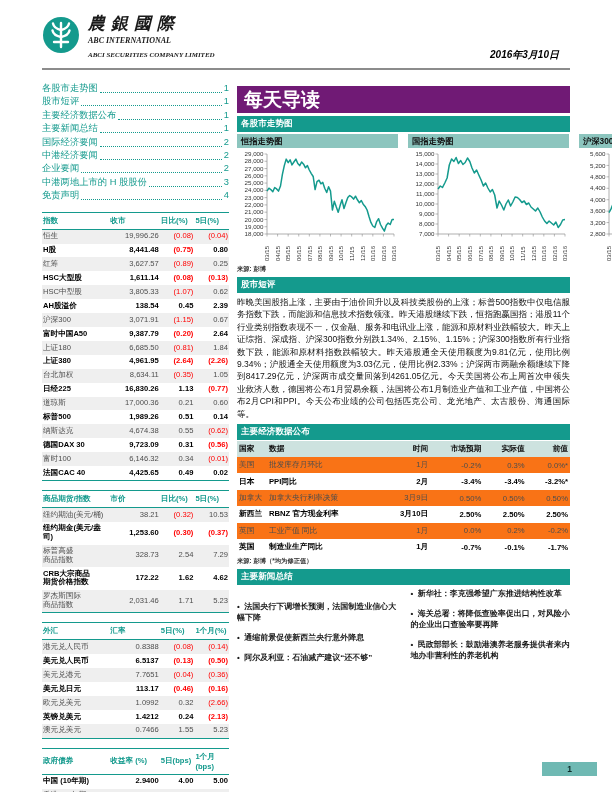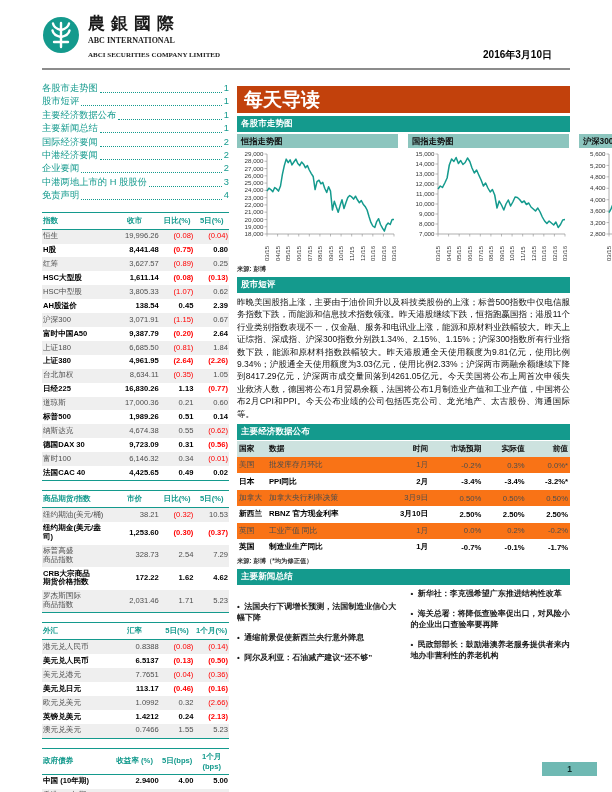--- a/index.html
+++ b/index.html
@@ -1,44 +1,44 @@
 <!DOCTYPE html>
 <html><head>
 <meta charset="utf-8">
 <style>
   html,body{margin:0;padding:0;background:#e8e8e8;}
   .page{position:relative;width:612px;height:792px;background:#fff;margin:0 auto;overflow:hidden;
         font-family:"Liberation Sans","DejaVu Sans",sans-serif;color:#111;}
   
-  .header{position:absolute;top:14px;left:42px;right:60px;height:52px;}
+  .header{position:absolute;top:14px;left:42px;right:53px;height:52px;font-style:italic;}
   .logo{position:absolute;left:0;top:2px;}
   .brand{position:absolute;left:46px;top:0;}
   .brand-cn{font-size:17px;font-weight:bold;letter-spacing:6px;color:#1a1a1a;line-height:20px;}
   .brand-en{font-family:"Liberation Serif","DejaVu Serif",serif;font-size:8px;font-weight:bold;color:#222;margin-top:2px;}
   .brand-sub{font-family:"Liberation Serif","DejaVu Serif",serif;font-size:7px;font-weight:bold;color:#222;margin-top:6px;}
   .hdr-date{position:absolute;right:0;bottom:4px;font-size:10px;font-weight:bold;color:#000;}
   .header-rule{position:absolute;top:68px;left:42px;right:42px;height:2px;background:#8c8c8c;}
   
   .left-col{position:absolute;left:42px;top:82px;width:187px;}
   .toc-row{display:flex;align-items:flex-end;font-size:9.3px;line-height:13.4px;color:#149A8D;}
   .toc-dots{flex:1;border-bottom:1.2px dotted #149A8D;margin:0 2px 2.5px;}
   .mini-table{width:100%;border-collapse:collapse;font-size:7.6px;margin-top:9px;border-top:1.4px solid #149A8D;}
-  .mini-table th{color:#149A8D;font-weight:bold;padding:3px 1px;border-bottom:1.4px solid #149A8D;text-align:center;}
+  .mini-table th{color:#149A8D;font-weight:bold;padding:3px 1px;border-bottom:1.4px solid #149A8D;text-align:left;}
   .mini-table th:first-child{text-align:left;}
   .mini-table td{padding:2.6px 1px;line-height:1.15;}
   .mini-table tr.plain{background:#EFEFEF;color:#4d4d4d;}
   .mini-table tr.boldrow{font-weight:bold;color:#000;}
   .mini-table tbody tr:last-child td{border-bottom:1.8px solid #149A8D;}
   .name{text-align:left;white-space:pre-line;}
   .num{text-align:right;}
   .neg{color:#FF0000;}
   .src-note{font-size:6.3px;color:#333;font-weight:bold;margin-top:2px;}
   
   .right-col{position:absolute;left:237px;top:86px;width:333px;}
-  .banner{background:#c2410c;color:#fff;font-weight:bold;font-size:19px;line-height:27px;height:27px;padding-left:7px;}
+  .banner{background:#701a75;color:#fff;font-weight:bold;font-size:19px;line-height:27px;height:27px;padding-left:7px;}
   .section-bar{background:#149A8D;color:#fff;font-weight:bold;font-size:8.6px;padding:2px 4px;margin-top:3px;}
   .charts-grid{display:grid;grid-template-columns:1fr 1fr 1fr 1fr;column-gap:10px;row-gap:3px;margin-top:2px;}
   .chart-title{background:#8CC5BE;color:#111;font-weight:bold;font-size:8.3px;padding:1.5px 4px;margin-bottom:1px;}
   .chart-cell svg{display:block;}
   .commentary{margin:3px 0 4px;font-size:8.5px;line-height:1.46;text-align:justify;color:#111;}
   .econ-table{width:100%;border-collapse:collapse;font-size:7.7px;margin-top:1px;}
   .econ-table th{background:#CDE2DF;color:#111;font-weight:bold;padding:3px 2px;text-align:right;}
   .econ-table th:nth-child(1),.econ-table th:nth-child(2){text-align:left;}
   .econ-table td{padding:3.2px 2px;}
   .econ-table tr.plain{background:#f97316;color:#4d4d4d;}

